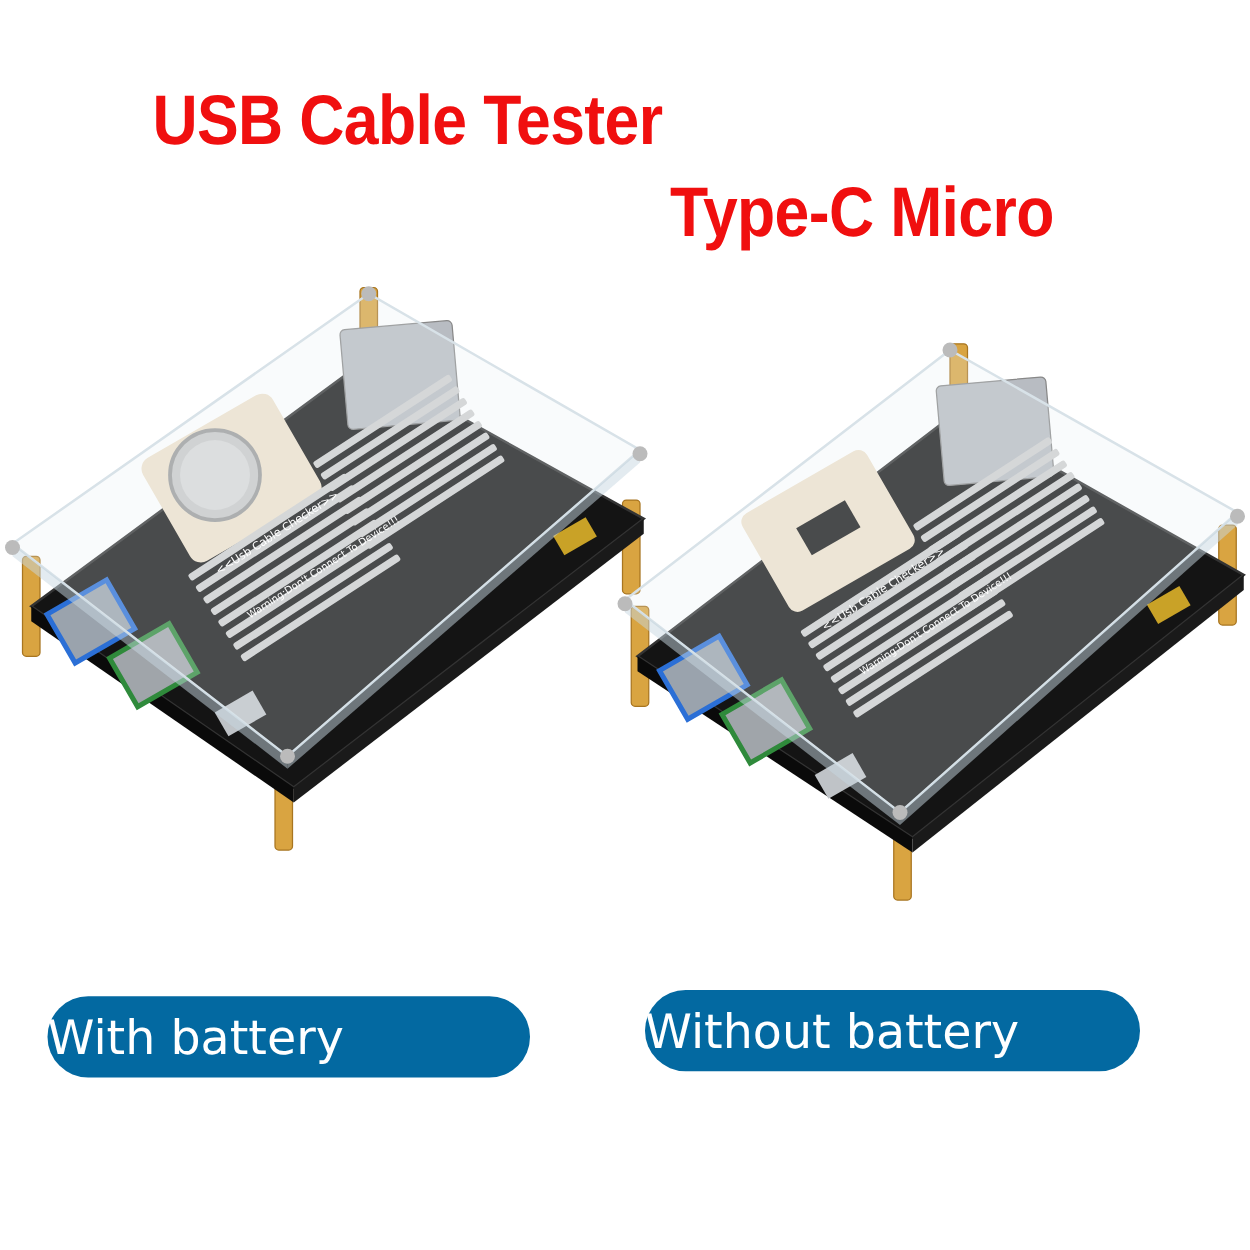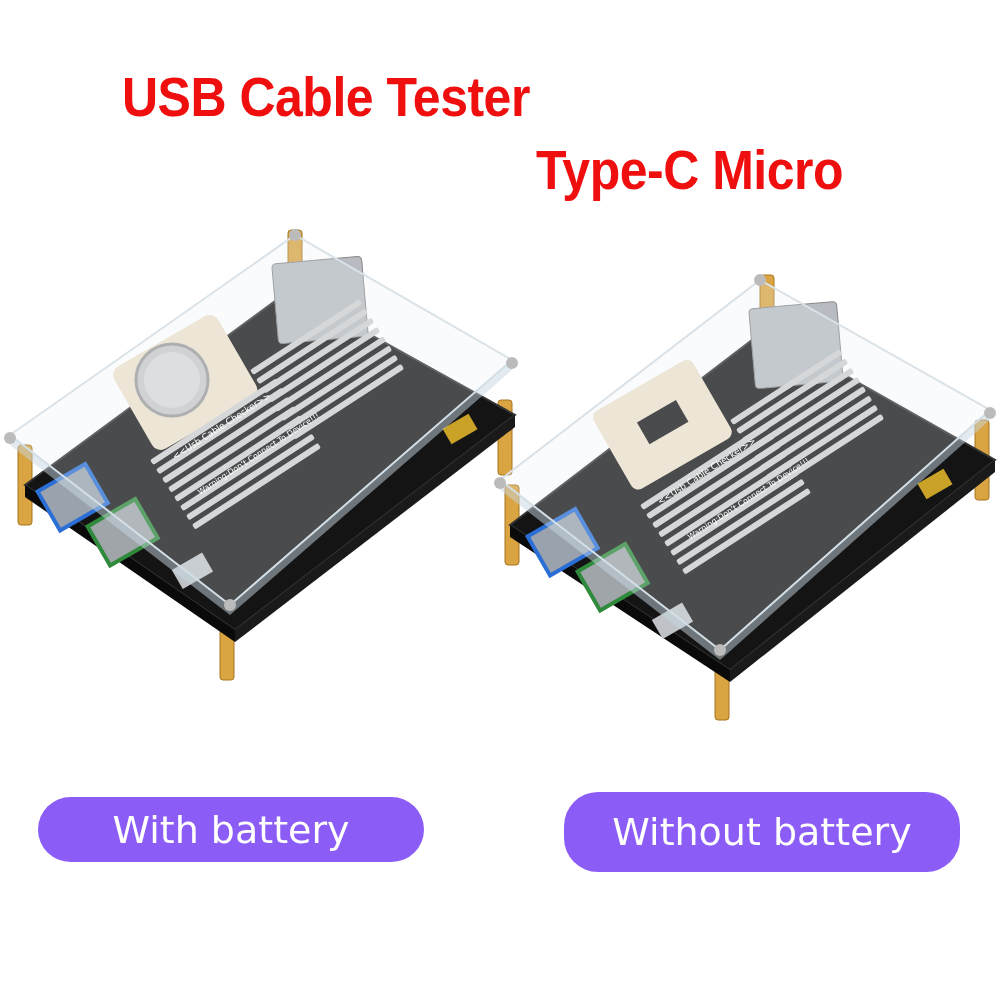--- a/index.html
+++ b/index.html
@@ -1,22 +1,22 @@
 <!DOCTYPE html>
 <html><head>
 <meta charset="utf-8">
 <style>
   html,body{margin:0;padding:0;background:#fff;}
   body{width:1000px;height:1000px;position:relative;overflow:hidden;font-family:"Liberation Sans",sans-serif;}
   .title{position:absolute;color:#f00f0f;font-family:"Liberation Sans",sans-serif;font-weight:bold;font-size:50px;letter-spacing:-0.5px;white-space:nowrap;transform:scaleY(1.12);transform-origin:left top;}
   #t1{left:122px;top:64px;}
   #t2{left:536px;top:137px;}
-  .pill{position:absolute;background:#8b5cf6;border-radius:34px;color:#fff;display:flex;align-items:center;justify-content:center;font-family:"DejaVu Sans",sans-serif;font-size:38px;white-space:nowrap;}
+  .pill{position:absolute;background:#0369a1;border-radius:34px;color:#fff;display:flex;align-items:center;font-family:"DejaVu Sans",sans-serif;font-size:38px;white-space:nowrap;}
   #p1{left:38px;top:797px;width:386px;height:65px;}
-  #p2{left:564px;top:792px;width:396px;height:80px;}
+  #p2{left:516px;top:792px;width:396px;height:65px;}
   .product{position:absolute;}
   svg text{font-family:"DejaVu Sans",sans-serif;}
 </style>
 </head>
 <body>
 
 <div id="t1" class="title">USB Cable Tester</div>
 <div id="t2" class="title">Type-C Micro</div>
 
 <svg class="product" style="left:0;top:220px" width="520" height="480" viewBox="0 0 520 480">

